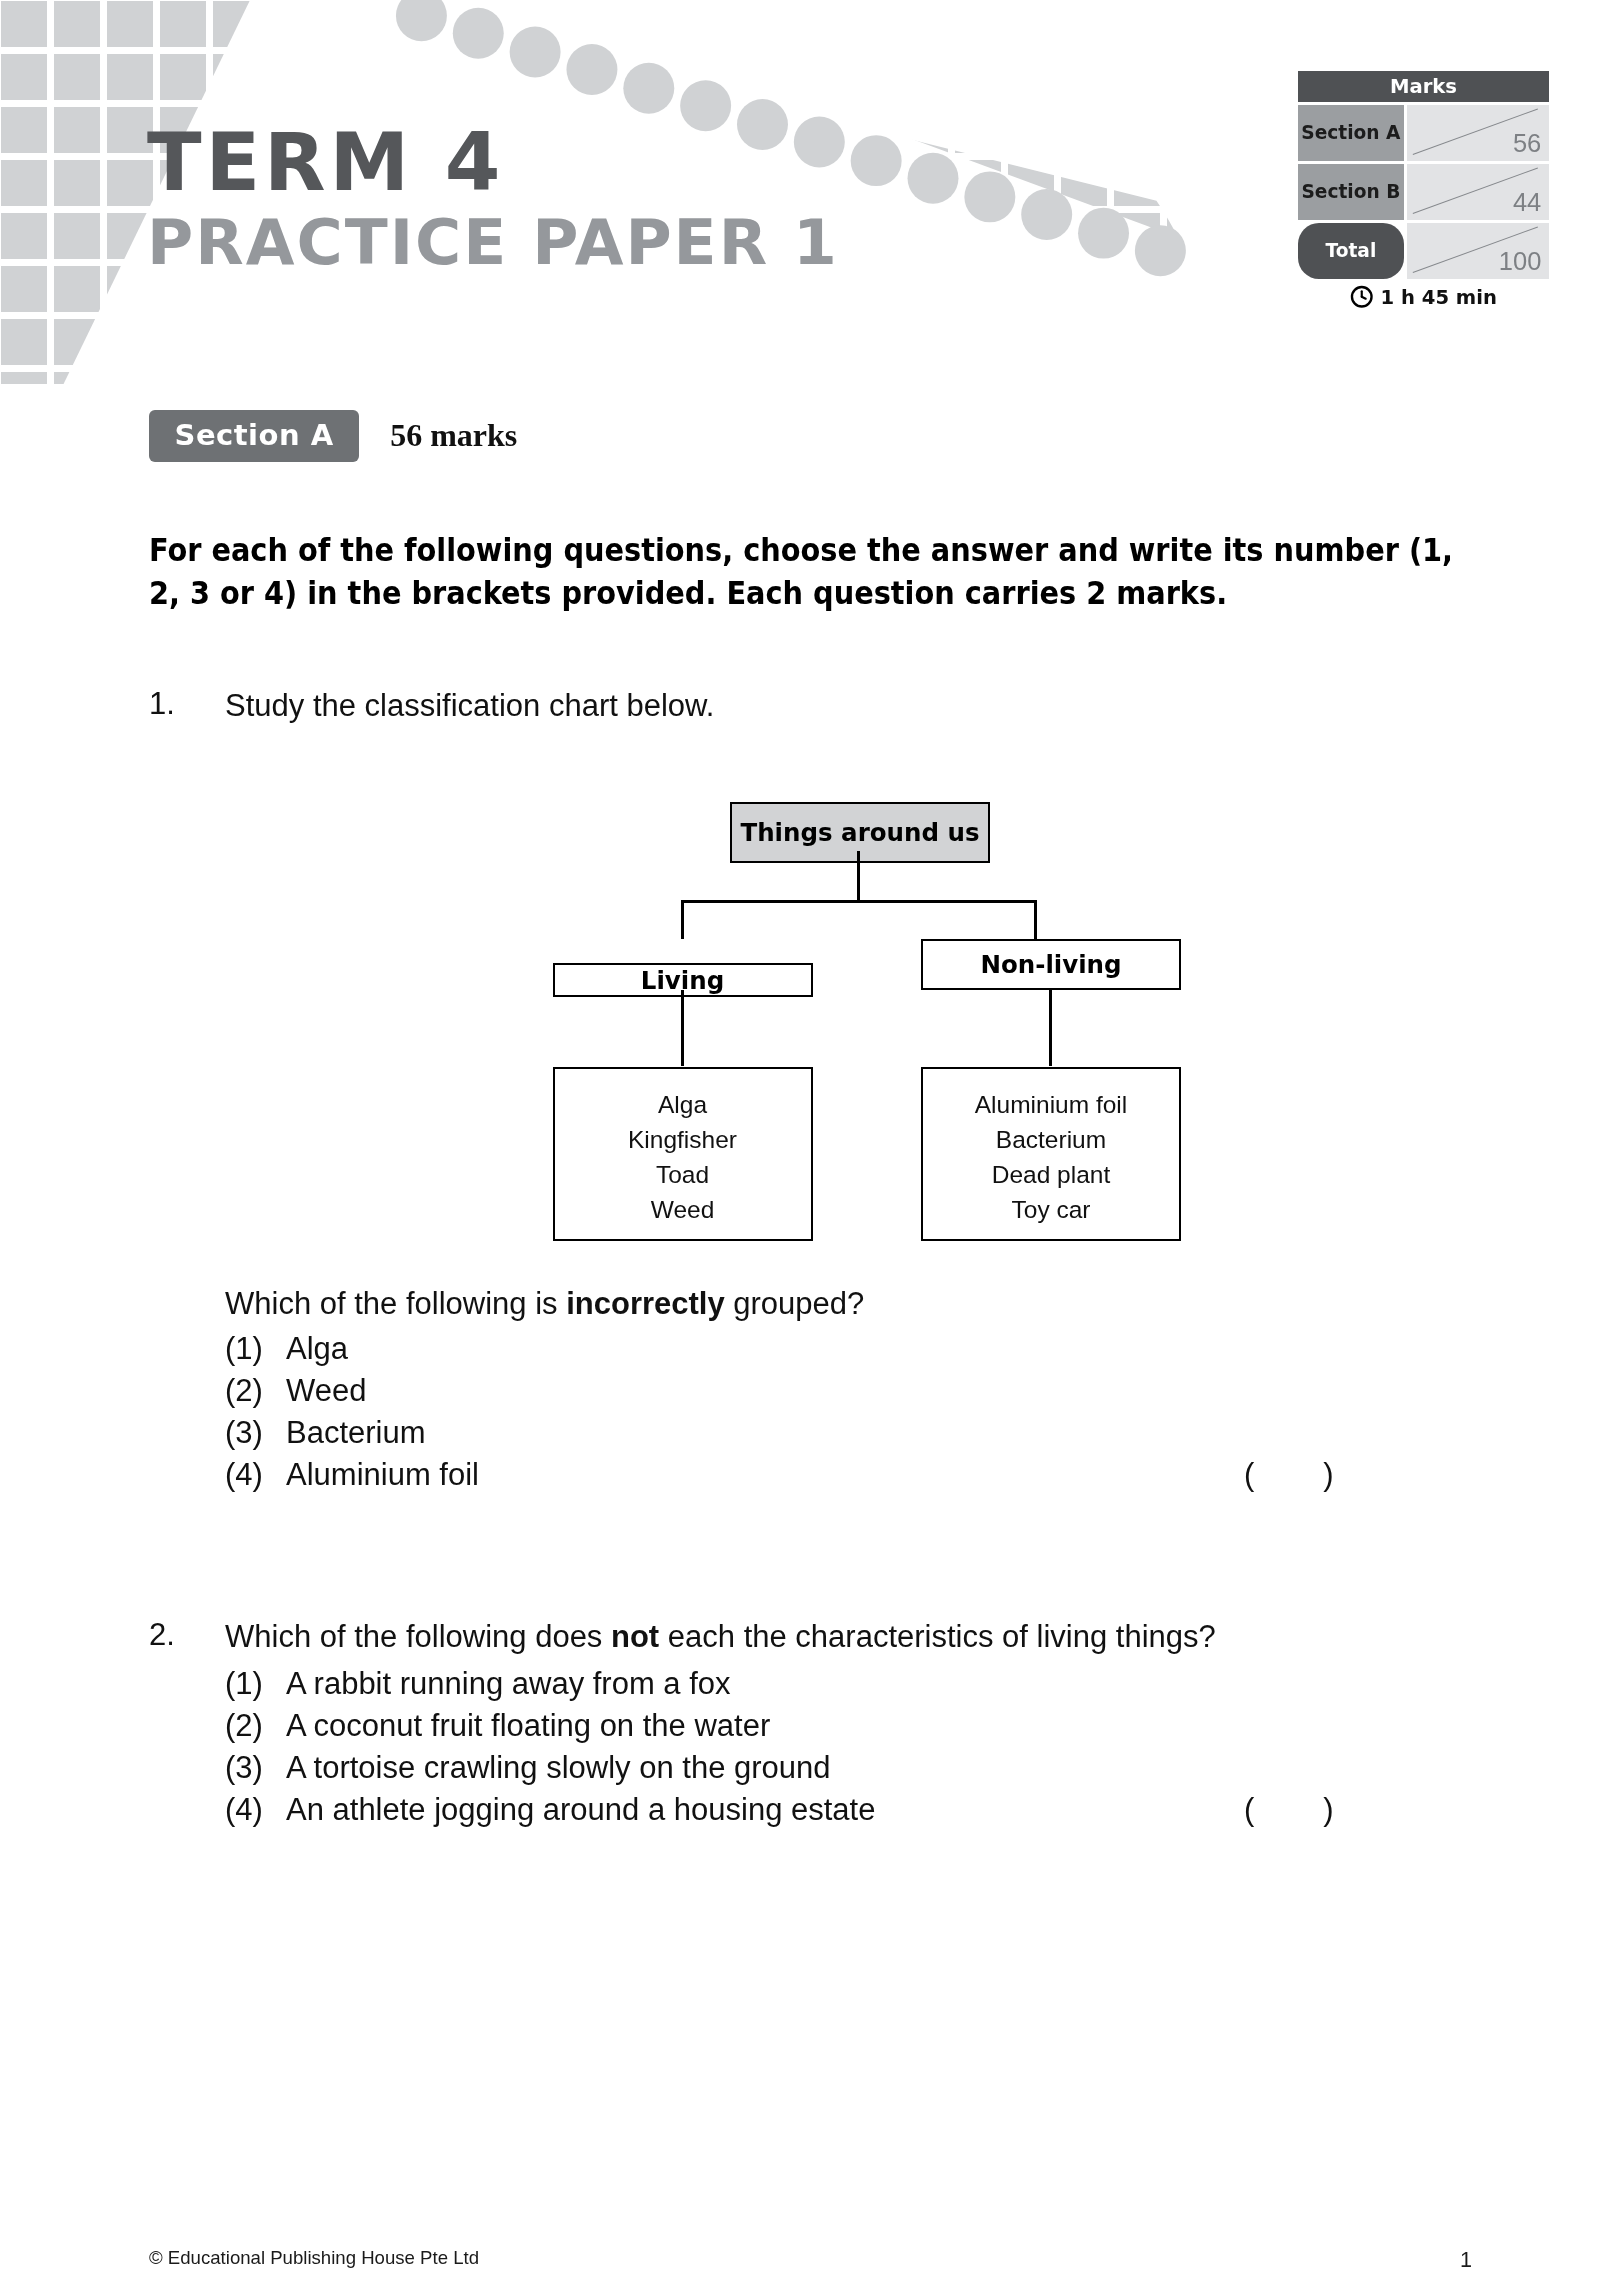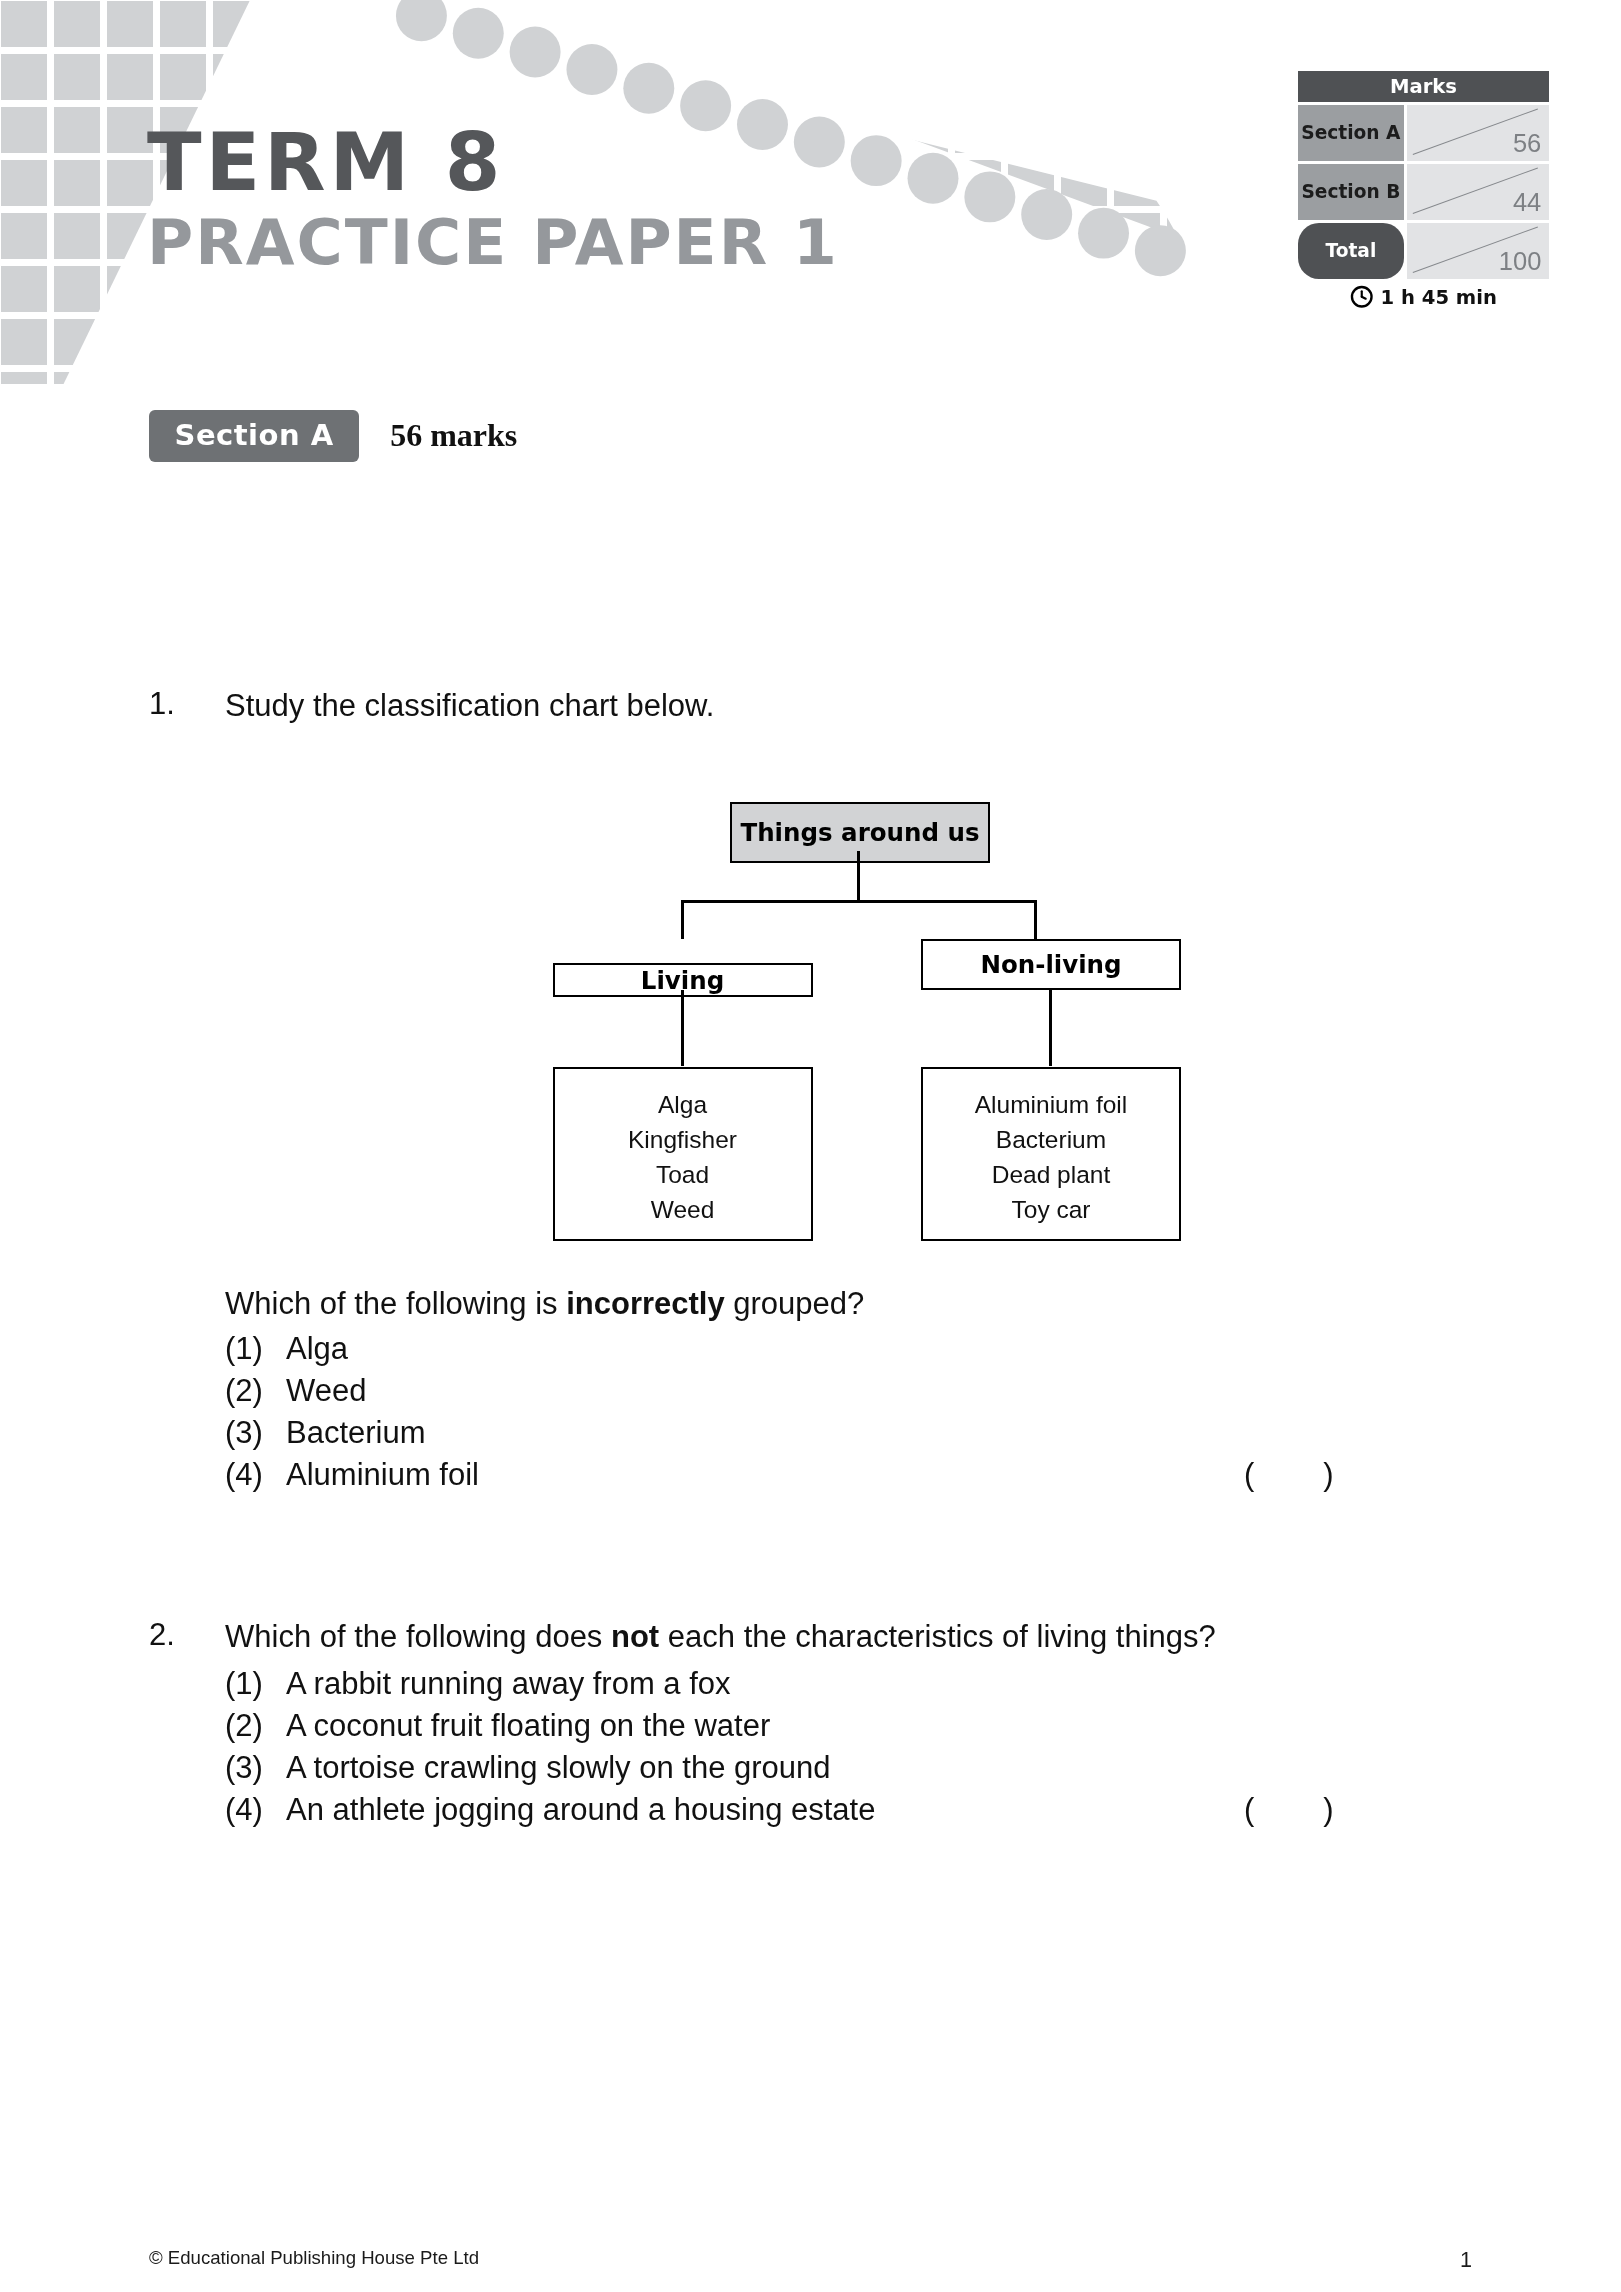--- a/index.html
+++ b/index.html
@@ -321,21 +321,21 @@
         <circle cx="1010" cy="201" r="26"></circle>
         <circle cx="1068" cy="219" r="26"></circle>
         <circle cx="1126" cy="238" r="26"></circle>
         <circle cx="1184" cy="256" r="26"></circle>
       </g>
     </svg>
 
   </div>
 
   <div class="title-block">
-    <div class="title-main">TERM 8</div>
+    <div class="title-main">TERM 4</div>
     <div class="title-sub">PRACTICE PAPER 1</div>
   </div>
 
   <div class="marks-card">
     <div class="marks-head">Marks</div>
 
     <div class="marks-row">
       <div class="marks-label sec">Section A</div>
       <div class="marks-value">
         <span class="slash"></span>
@@ -367,20 +367,21 @@
       </svg>
       <span>1 h 45 min</span>
     </div>
   </div>
 
   <div class="section-row">
     <div class="section-badge">Section A</div>
     <div class="section-marks">56 marks</div>
   </div>
 
+  <div class="instructions">For each of the following questions, choose the answer and write its number (1, 2, 3 or 4) in the brackets provided. Each question carries 2 marks.</div>
 
   <div class="question" style="left:149px; top:686px;">
     <div class="q-head">
       <div class="q-num">1.</div>
       <div class="q-stem">Study the classification chart below.</div>
     </div>
   </div>
 
   <div class="chart">
     <div class="cbox root">Things around us</div>

